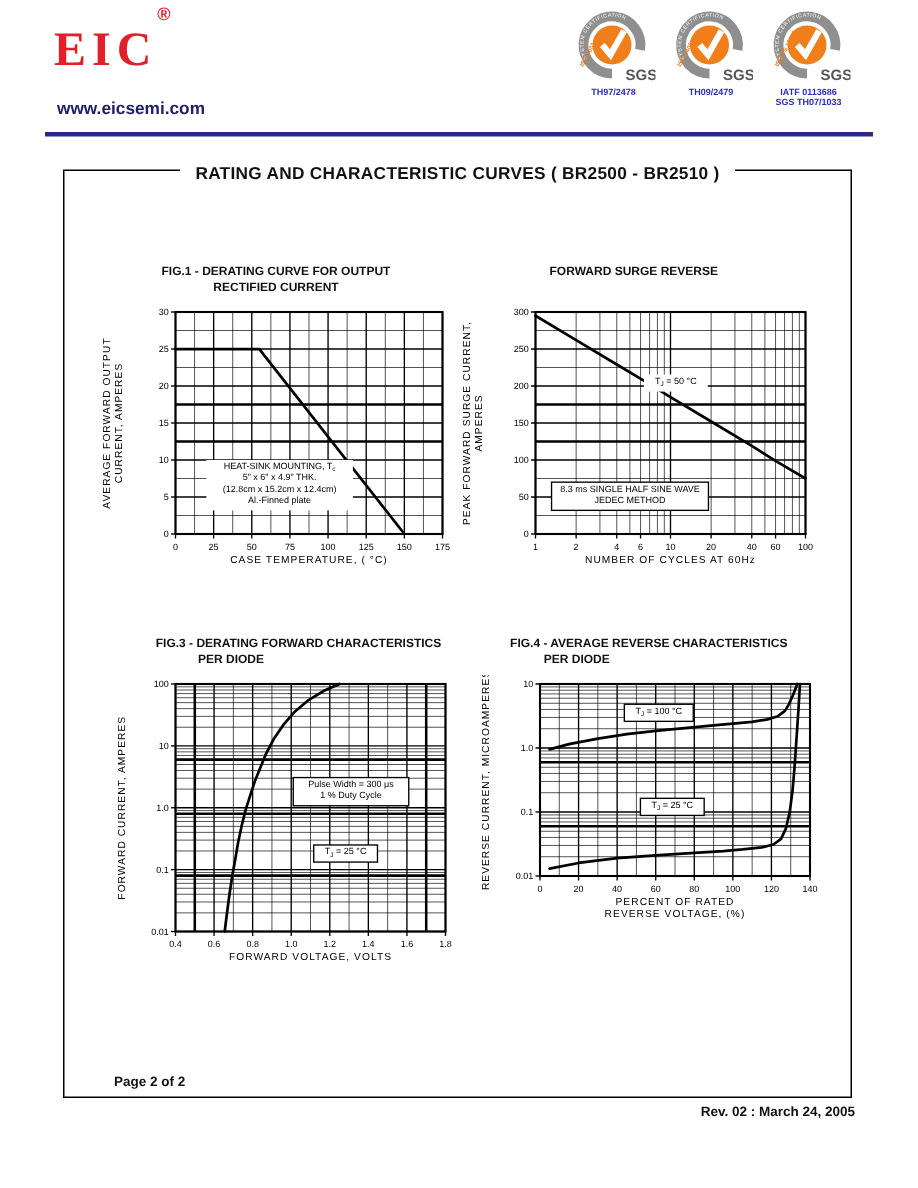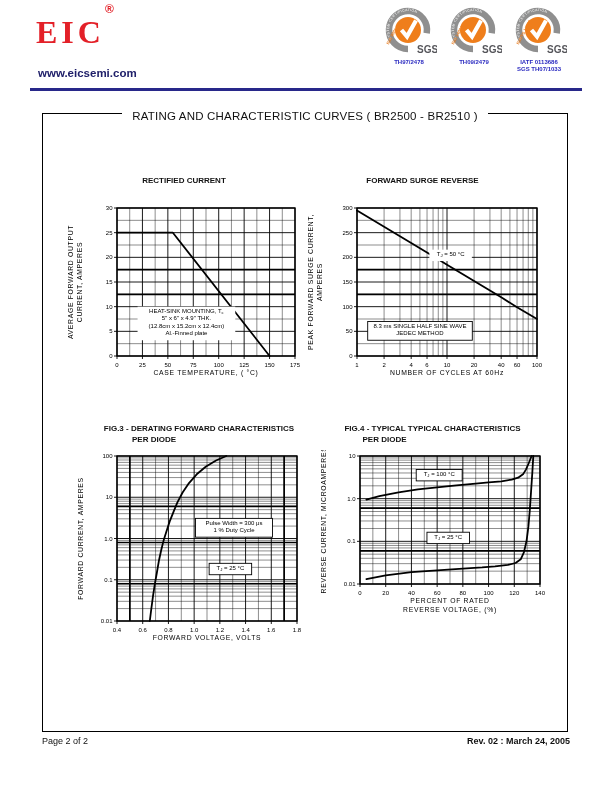--- a/index.html
+++ b/index.html
@@ -12,38 +12,38 @@
   .logo-reg{font-size:12px;color:#e32028;font-weight:bold;vertical-align:30px;}
   .site{position:absolute;left:38px;top:67px;font-size:11.5px;font-weight:bold;color:#20206a;}
   .rule{position:absolute;left:30px;top:88px;width:552px;height:3px;background:#28288a;}
   .badges{position:absolute;right:44px;top:5px;display:flex;gap:7px;}
   .badge{width:58px;text-align:center;}
   .badge svg{display:block;margin:0 auto;}
   .badge-label{font-size:6px;font-weight:bold;color:#2a2ac0;line-height:7px;margin-top:2px;}
   
   .box{position:absolute;left:42px;top:113px;width:524px;height:617px;border:1.6px solid #000;}
   .box-title{position:absolute;top:-8px;left:0;width:100%;text-align:center;}
-  .box-title span{background:#fff;padding:0 10px;font-weight:normal;font-size:11.5px;letter-spacing:.2px;}
+  .box-title span{background:#fff;padding:0 10px;font-weight:bold;font-size:11.5px;letter-spacing:.2px;}
   
   .figure{position:absolute;}
   .fig-title{position:absolute;left:0;right:0;top:0;text-align:center;font-weight:bold;
              font-size:8px;line-height:11px;white-space:nowrap;}
   .fig-title div{display:block;}
   #fig2 .fig-title{transform:translateX(-10px);}
   #fig3 .fig-title{transform:translateX(15px);}
   #fig3 .fig-title .l2{transform:translateX(-45px);}
   #fig4 .fig-title .l2{transform:translateX(-48px);}
   #fig1{left:60px;top:175px;width:248px;height:245px;}
   #fig2{left:305px;top:175px;width:255px;height:245px;}
   #fig3{left:60px;top:423px;width:248px;height:235px;}
   #fig4{left:305px;top:423px;width:255px;height:235px;}
   svg.chart{position:absolute;left:0;top:27px;}
   svg text{font-family:"Liberation Sans",sans-serif;}
   
-  .footer-left{position:absolute;left:42px;top:736px;font-size:9px;font-weight:normal;}
+  .footer-left{position:absolute;left:42px;top:716px;font-size:9px;font-weight:bold;padding-left:34px;}
   .footer-right{position:absolute;right:42px;top:736px;font-size:9px;font-weight:bold;padding-left:28px;}
 </style>
 </head>
 <body>
 
 <div class="page">
 
   <div class="logo"><span class="logo-text">EIC</span><span class="logo-reg">®</span></div>
   <div class="site">www.eicsemi.com</div>
   <div class="rule"></div>
@@ -103,20 +103,21 @@
   </div>
 
   <div class="box">
     <div class="box-title">
       <span>RATING AND CHARACTERISTIC CURVES  ( BR2500 - BR2510 )</span>
     </div>
   </div>
 
   <div class="figure" id="fig1">
     <div class="fig-title">
+      <div class="l1">FIG.1 - DERATING CURVE FOR OUTPUT</div>
       <div class="l2">RECTIFIED CURRENT</div>
     </div>
     <svg class="chart" id="chart-0" viewBox="0 0 248 190" width="248" height="190">
         <line x1="57" x2="57" y1="6" y2="154" stroke="#000" stroke-width="0.9"></line>
         <line x1="69.71428571428571" x2="69.71428571428571" y1="6" y2="154" stroke="#000" stroke-width="0.45"></line>
         <line x1="82.42857142857143" x2="82.42857142857143" y1="6" y2="154" stroke="#000" stroke-width="0.9"></line>
         <line x1="95.14285714285714" x2="95.14285714285714" y1="6" y2="154" stroke="#000" stroke-width="0.45"></line>
         <line x1="107.85714285714286" x2="107.85714285714286" y1="6" y2="154" stroke="#000" stroke-width="0.9"></line>
         <line x1="120.57142857142857" x2="120.57142857142857" y1="6" y2="154" stroke="#000" stroke-width="0.45"></line>
         <line x1="133.28571428571428" x2="133.28571428571428" y1="6" y2="154" stroke="#000" stroke-width="0.9"></line>
@@ -366,21 +367,21 @@
         <text x="52.5" y="49.35" text-anchor="end" font-size="6" fill="#000">10</text>
         <line x1="54" x2="57" y1="6" y2="6" stroke="#000" stroke-width="0.9"></line>
         <text x="52.5" y="8.1" text-anchor="end" font-size="6" fill="#000">100</text>
         <text x="147" y="190" text-anchor="middle" font-size="6.8" letter-spacing="0.7" fill="#000">FORWARD VOLTAGE, VOLTS</text>
         <text transform="rotate(-90)" x="-88.5" y="23" text-anchor="middle" font-size="6.8" letter-spacing="0.7" fill="#000">FORWARD CURRENT, AMPERES</text>
       </svg>
   </div>
 
   <div class="figure" id="fig4">
     <div class="fig-title">
-      <div class="l1">FIG.4 - TYPICAL TYPICAL CHARACTERISTICS</div>
+      <div class="l1">FIG.4 - AVERAGE REVERSE CHARACTERISTICS</div>
       <div class="l2">PER DIODE</div>
     </div>
     <svg class="chart" id="chart-3" viewBox="0 0 255 180" width="255" height="180">
         <line x1="55" x2="55" y1="6" y2="134" stroke="#000" stroke-width="0.9"></line>
         <line x1="67.85714285714286" x2="67.85714285714286" y1="6" y2="134" stroke="#000" stroke-width="0.45"></line>
         <line x1="80.71428571428571" x2="80.71428571428571" y1="6" y2="134" stroke="#000" stroke-width="0.9"></line>
         <line x1="93.57142857142857" x2="93.57142857142857" y1="6" y2="134" stroke="#000" stroke-width="0.45"></line>
         <line x1="106.42857142857142" x2="106.42857142857142" y1="6" y2="134" stroke="#000" stroke-width="0.9"></line>
         <line x1="119.28571428571429" x2="119.28571428571429" y1="6" y2="134" stroke="#000" stroke-width="0.45"></line>
         <line x1="132.14285714285714" x2="132.14285714285714" y1="6" y2="134" stroke="#000" stroke-width="0.9"></line>

